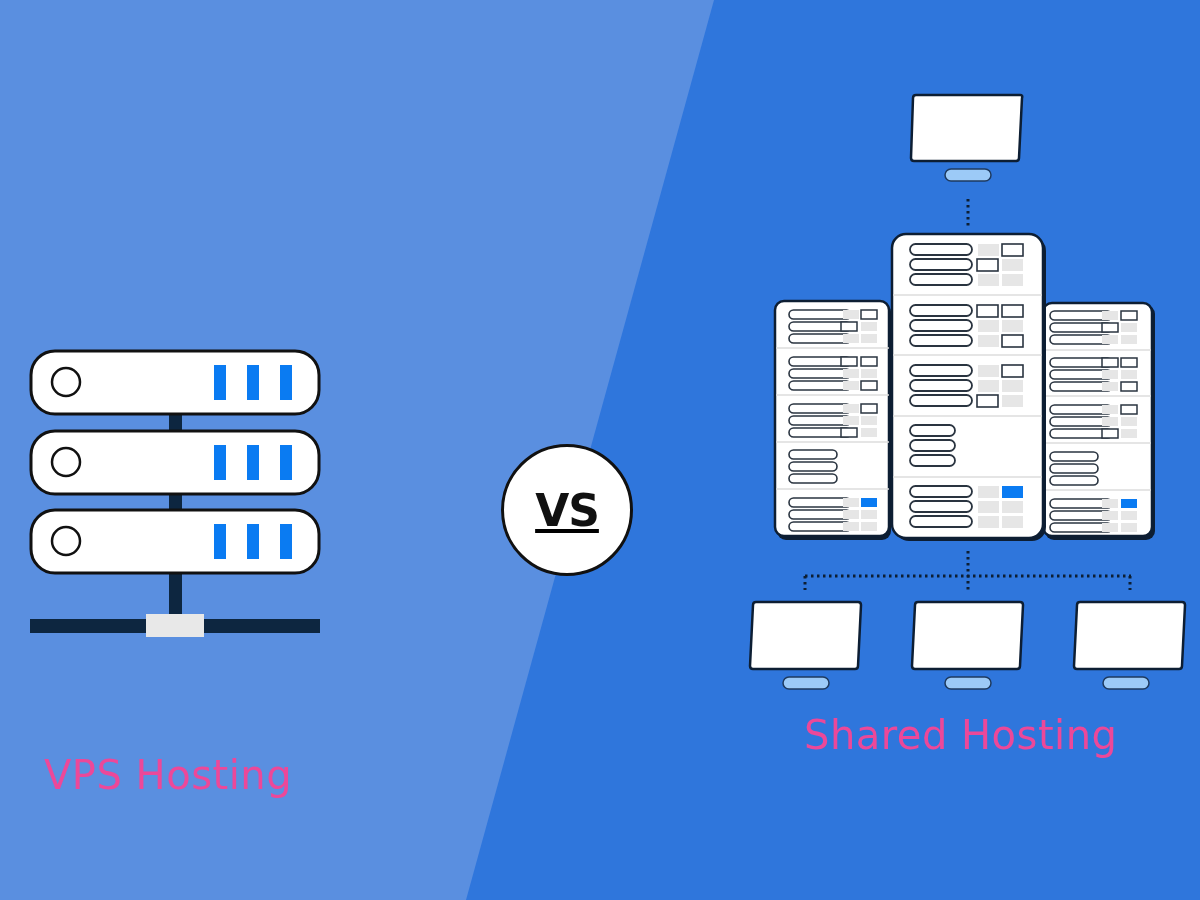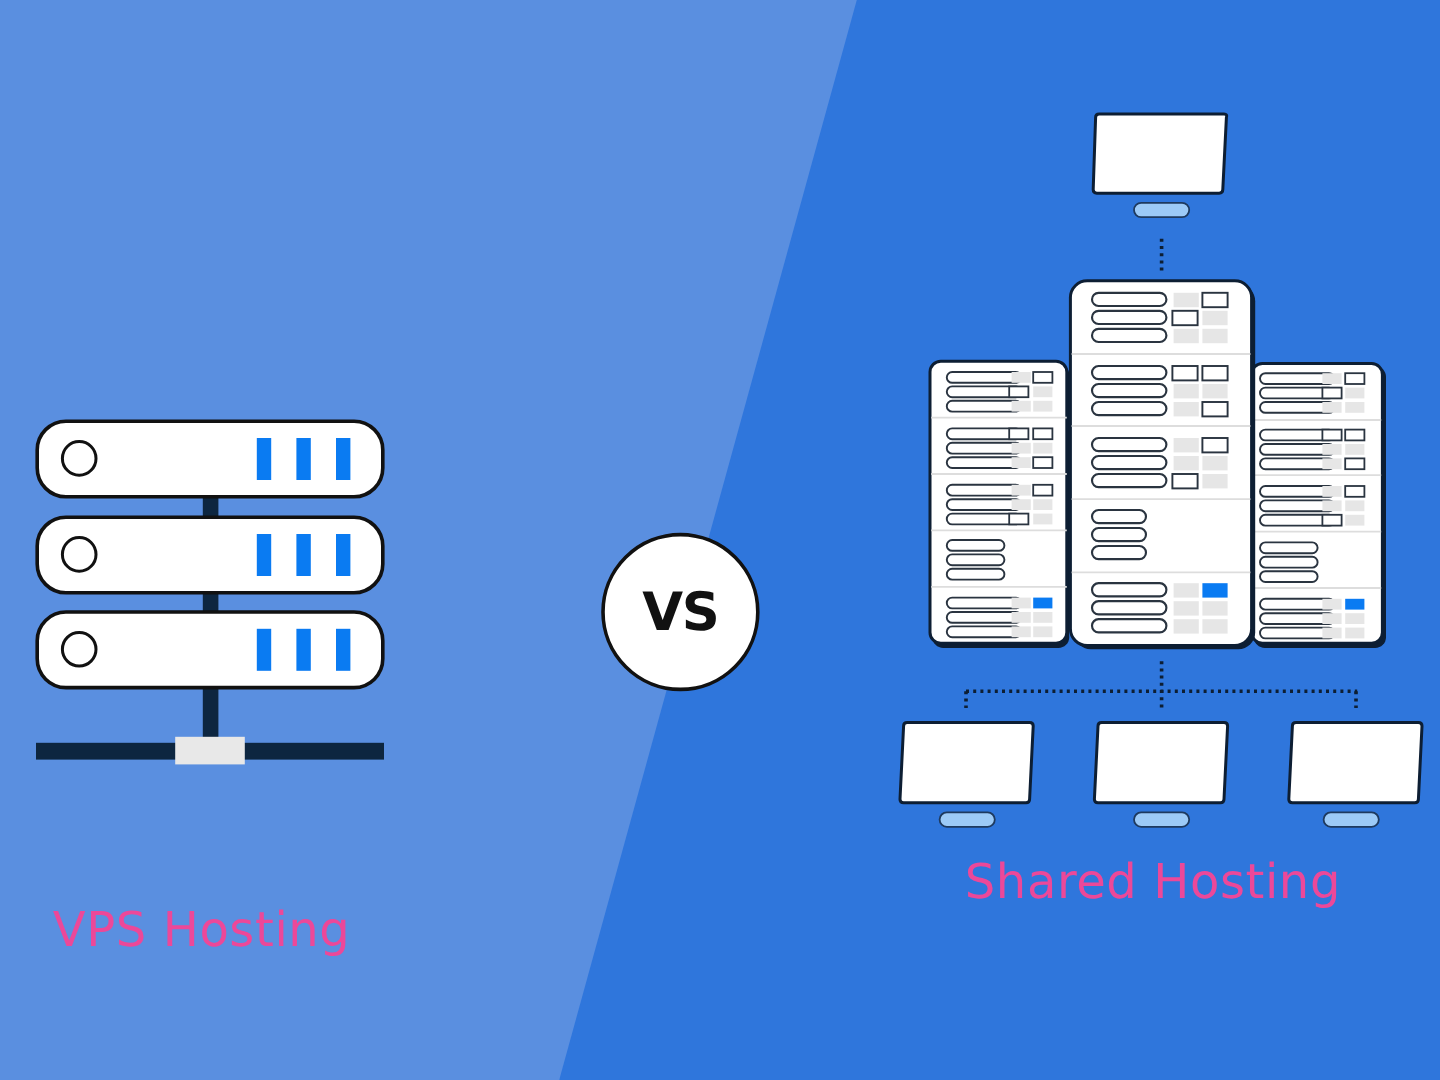--- a/index.html
+++ b/index.html
@@ -1,20 +1,20 @@
 <!DOCTYPE html>
 <html><head>
 <meta charset="utf-8">
 <style>
   html, body { margin:0; padding:0; }
   body { width:1200px; height:900px; position:relative; overflow:hidden; font-family:"DejaVu Sans", sans-serif; }
   .bg-left { position:absolute; inset:0; background:#5a8fe0; }
   .bg-right { position:absolute; inset:0; background:#2f76dc; clip-path: polygon(714px 0, 1200px 0, 1200px 900px, 466px 900px); }
   .label { position:absolute; color:#ec4899; font-size:40px; font-weight:400; letter-spacing:0.5px; white-space:nowrap; }
-  .vs-circle { position:absolute; left:501px; top:444px; width:132px; height:132px; border-radius:50%; background:#fff; border:3px solid #111; box-sizing:border-box; display:flex; align-items:center; justify-content:center; }
+  .vs-circle { position:absolute; left:501px; top:444px; width:132px; height:132px; border-radius:50%; background:#fff; border:3px solid #111; box-sizing:border-box; display:flex; align-items:center; justify-content:center;text-decoration:underline; }
   .vs-text { font-size:44px; font-weight:900; color:#111; letter-spacing:-1px; }
   svg { position:absolute; left:0; top:0; }
 </style>
 </head>
 <body>
 
 <div class="bg-left"></div>
 <div class="bg-right"></div>
 
 <svg width="1200" height="900">

